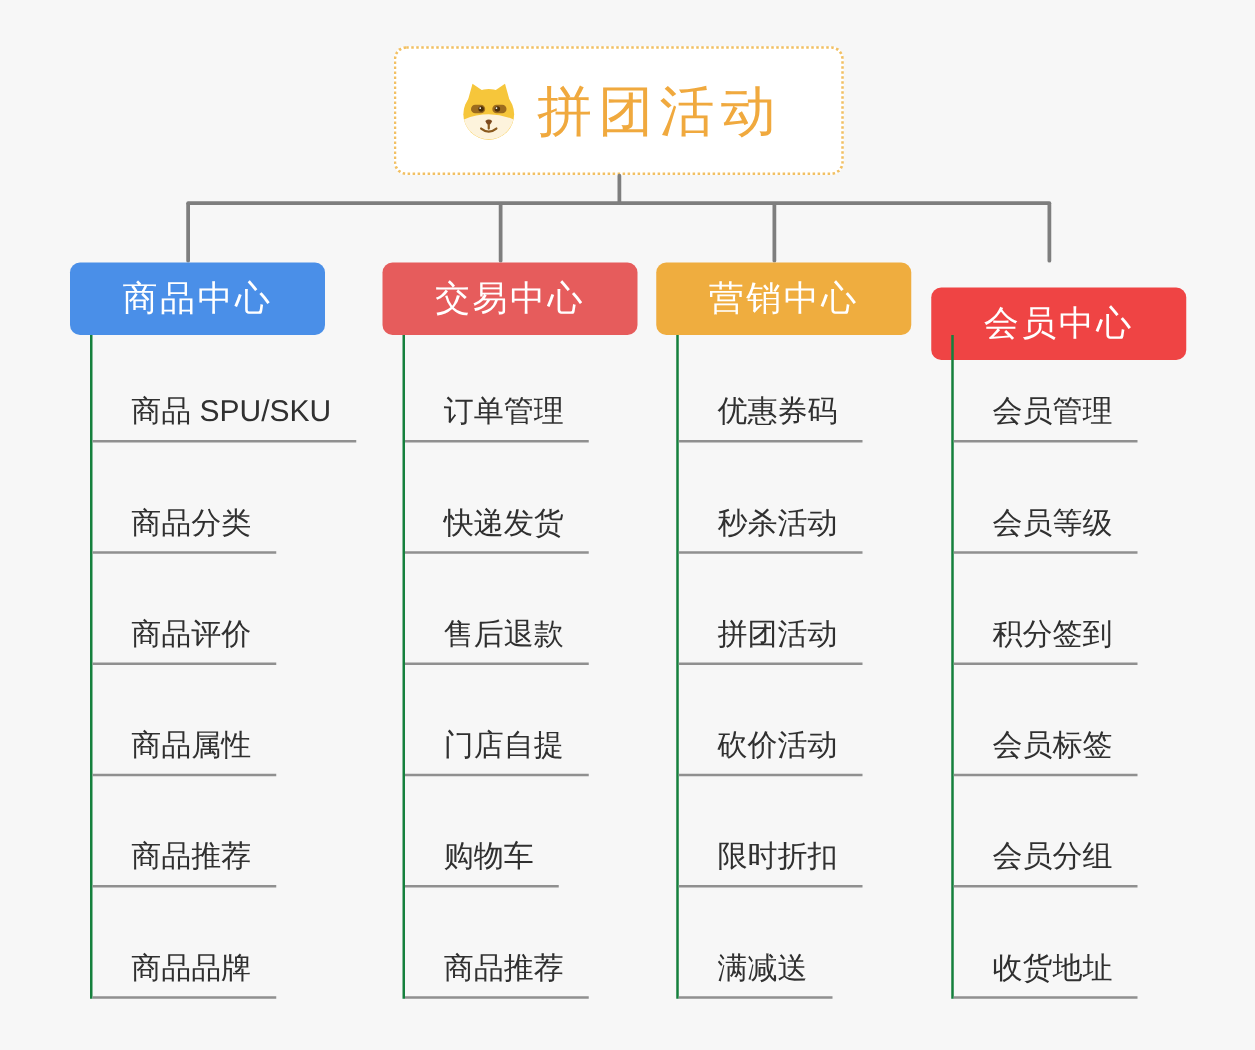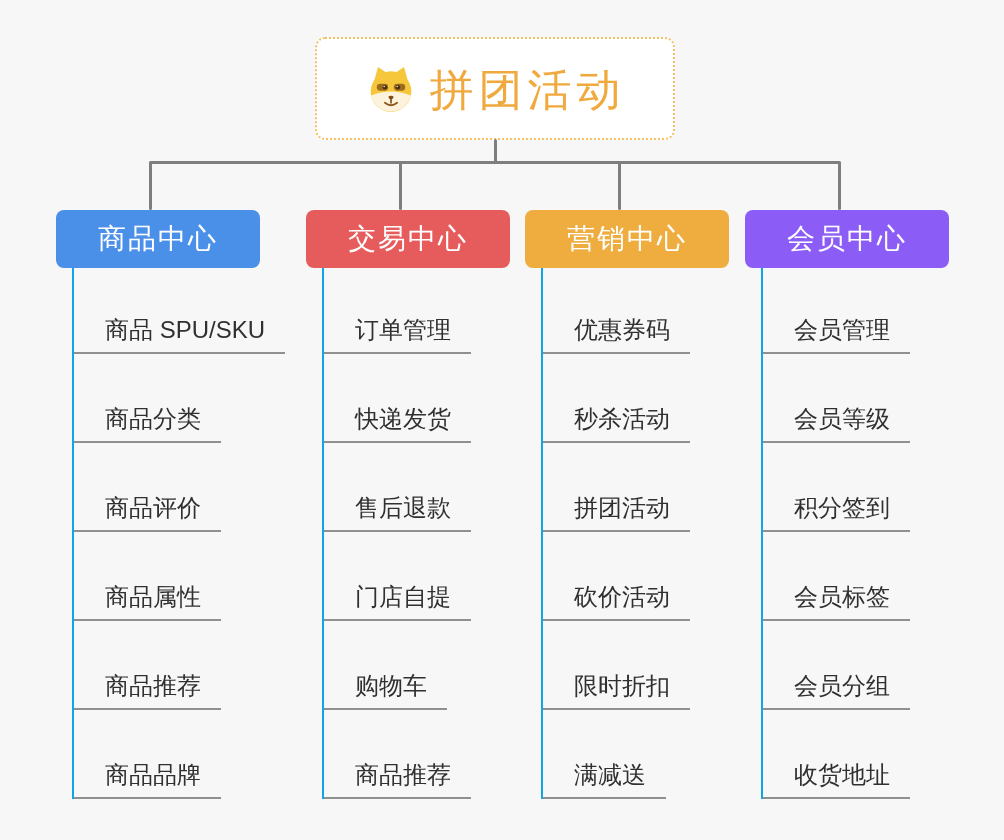--- a/index.html
+++ b/index.html
@@ -32,21 +32,21 @@
   .branch-box {
     position:absolute; top:210px; width:204px; height:58px;
     border-radius:8px; color:#ffffff; font-size:28px; letter-spacing:2px;
     display:flex; align-items:center; justify-content:center;
   }
   .bb0 { left:56px; } .bb1 { left:306px; } .bb2 { left:525px; } .bb3 { left:745px; }
 
   
   .col {
     position:absolute; top:268px; height:531px;
-    border-left:2px solid #0ea5e9;
+    border-left:2px solid #15803d;
   }
   .c0 { left:72px; } .c1 { left:322px; } .c2 { left:541px;text-align:center; } .c3 { left:761px; }
   .row { height:89px; display:flex; align-items:flex-end; }
   .row:first-child { height:86px; }
   .item {
     width:fit-content; white-space:nowrap;
     font-size:24px; color:#303030; line-height:1.15;
     padding:0 20px 8px 31px;
     border-bottom:2px solid #909090;
   }
@@ -79,21 +79,21 @@
   <div class="conn stem"></div>
   <div class="conn hline"></div>
   <div class="conn drop d0"></div>
   <div class="conn drop d1"></div>
   <div class="conn drop d2"></div>
   <div class="conn drop d3"></div>
 
   <div class="branch-box bb0" style="background-color: rgb(74, 143, 232);">商品中心</div>
   <div class="branch-box bb1" style="background-color: rgb(230, 92, 92);">交易中心</div>
   <div class="branch-box bb2" style="background-color: rgb(239, 173, 63);">营销中心</div>
-  <div class="branch-box bb3" style="background-color: #8b5cf6;">会员中心</div>
+  <div class="branch-box bb3" style="background-color: #ef4444; margin-top: 20px;">会员中心</div>
 
   <div class="col c0">
     <div class="row">
         <div class="item">商品 SPU/SKU</div>
       </div>
     <div class="row">
         <div class="item">商品分类</div>
       </div>
     <div class="row">
         <div class="item">商品评价</div>

